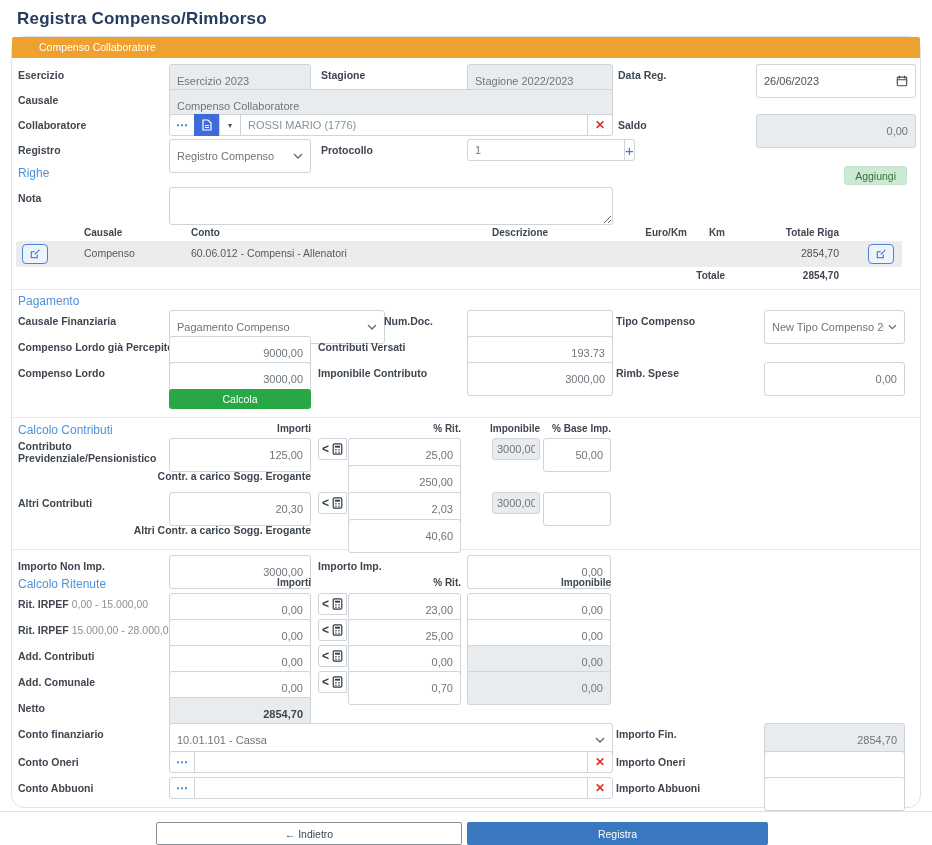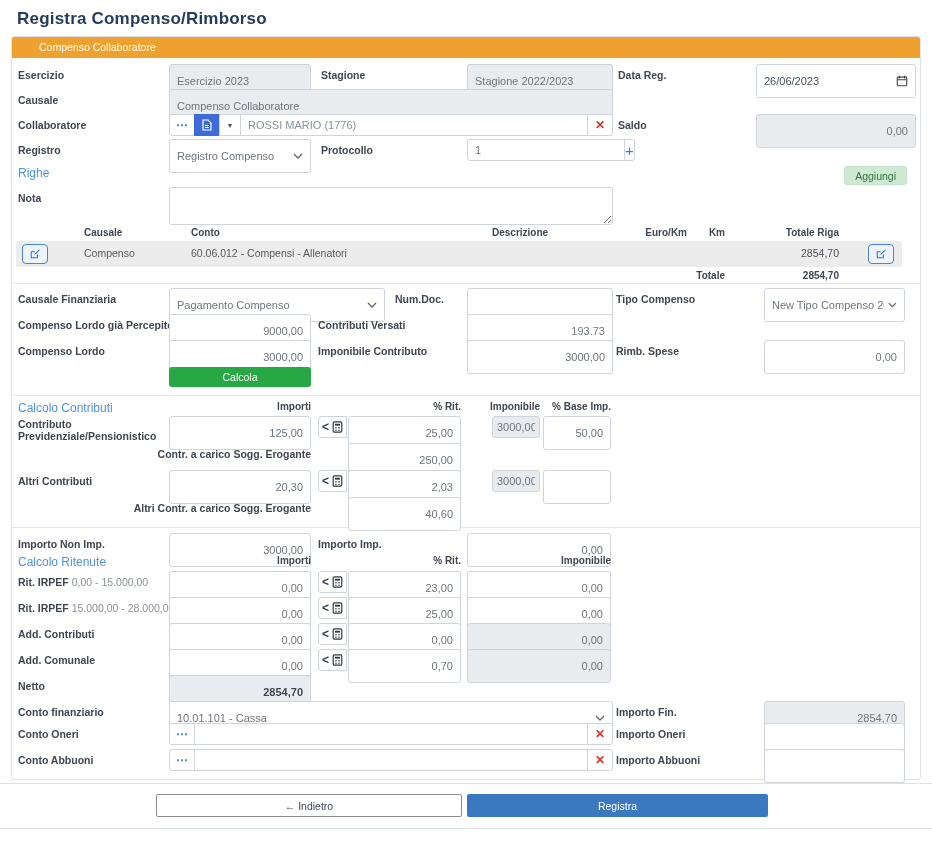--- a/index.html
+++ b/index.html
@@ -1,18 +1,18 @@
 <!DOCTYPE html>
 <html><head>
 <meta charset="utf-8">
 <style>
   html,body{margin:0;padding:0;}
   body{width:932px;height:845px;background:#fff;font-family:"Liberation Sans",sans-serif;overflow:hidden;}
   .title{margin:9px 0 0 17px;font-size:17px;font-weight:bold;color:#253c5e;letter-spacing:.2px;}
-  .card{position:relative;margin:7px 11px 0 11px;border:1px solid #dfe3e7;border-radius:3px;background:#fff;}
+  .card{position:relative;margin:7px 11px 0 11px;border:1px solid #dfe3e7;border-radius:13px;background:#fff;}
   .card-header{height:21px;line-height:21px;background:#efa12f;color:#fff;font-size:10.5px;padding-left:27px;border-radius:2px 2px 0 0;}
   .body{padding:6px 0 8px 0;}
   .frow{position:relative;height:22px;}
   .lbl{position:absolute;top:5px;font-size:10.5px;font-weight:bold;color:#3f4650;white-space:nowrap;}
   .lblr{text-align:right;white-space:nowrap;}
   .sub{color:#8a9199;font-weight:normal;}
   .inp{position:absolute;top:0;height:22px;box-sizing:border-box;border:1px solid #ced4da;border-radius:3px;background:#fff;font-family:inherit;font-size:11px;color:#6e757c;padding:16px 7px;outline:none;}
   .num{text-align:right;}
   .gray{background:#e9ecef;}
   .bold{font-weight:bold;color:#3f4650;}
@@ -37,21 +37,21 @@
   .grayband{position:absolute;left:4px;top:0;width:886px;height:26px;background:#ececec;border-radius:2px;}
   .cell{position:absolute;top:6px;font-size:10.5px;color:#55595e;white-space:nowrap;}
   .btn-edit{position:absolute;width:26px;height:20px;top:3px;box-sizing:border-box;border:1px solid #4c83d8;border-radius:4px;background:#eef4fb;display:flex;align-items:center;justify-content:center;cursor:pointer;padding:0;}
   .aggiungi{position:absolute;right:13px;top:0;height:19px;padding:0 10px;background:#cde9d2;color:#33723f;border:1px solid #c3e2c9;border-radius:3px;font-size:10.5px;font-family:inherit;cursor:pointer;}
   .calcola{position:absolute;left:157px;top:0;width:142px;height:20px;background:#28a745;color:#fff;border:none;border-radius:3px;font-size:10.5px;font-family:inherit;cursor:pointer;}
   .addon{position:absolute;width:29px;height:22px;top:0;box-sizing:border-box;border:1px solid #ced4da;border-radius:3px 0 0 3px;background:#fff;display:flex;align-items:center;justify-content:center;gap:3px;cursor:pointer;}
   .lt{font-size:12px;font-weight:bold;color:#2d3e52;line-height:1;}
   .footer{position:relative;height:44px;border-top:1px solid #dee2e6;border-bottom:1px solid #dee2e6;margin-top:3px;background:#fff;}
   .btn-back{position:absolute;left:156px;top:10px;width:306px;height:23px;background:#fff;border:1px solid #878d93;border-radius:2px;font-size:10.5px;color:#3f4650;font-family:inherit;cursor:pointer;}
   .btn-registra{position:absolute;left:467px;top:10px;width:301px;height:23px;background:#3a78bf;border:none;border-radius:2px;font-size:10.5px;color:#fff;font-family:inherit;cursor:pointer;}
-  .mt3{margin-top:3px;}.mt2{margin-top:2px;}.mt4{margin-top:4px;}.mt5{margin-top:5px;}.mt6{}.mt8{margin-top:8px;}.mt10{margin-top:0;}
+  .mt3{margin-top:3px;}.mt2{margin-top:2px;}.mt4{margin-top:4px;}.mt5{margin-top:5px;}.mt6{margin-top:6px;}.mt8{margin-top:8px;}.mt10{margin-top:0;}
   .h12{height:12px;}.h13{height:13px;}.h18{height:18px;}.h20{height:20px;}.h26{height:26px;}.h38{height:38px;}
 </style>
 </head>
 <body>
 
 <div class="title">Registra Compenso/Rimborso</div>
 
 <div class="card">
   <div class="card-header">Compenso Collaboratore</div>
   <div class="body">
@@ -155,30 +155,33 @@
       </button>
     </div>
 
     <div class="frow mt3 h13">
       <span class="th thr" style="left:583px;width:130px">Totale</span>
       <span class="th thr" style="left:697px;width:130px">2854,70</span>
     </div>
 
     <hr class="sep mt6">
 
+    <div class="frow mt4 h12">
+      <span class="heading">Pagamento</span>
+    </div>
 
     <div class="frow mt4">
       <span class="lbl" style="left:6px">Causale Finanziaria</span>
       <div class="inp fbox" style="left:157px;width:216px">
         <span>Pagamento Compenso</span>
         <svg width="10" height="6" viewBox="0 0 10 6" fill="none" stroke="#666" stroke-width="1.3">
             <path d="M1 1l4 4 4-4"></path>
           </svg>
       </div>
-      <span class="lbl" style="left:383px">Num.Doc.</span>
+      <span class="lbl" style="left:372px">Num.Doc.</span>
       <input class="inp" style="left: 455px; width: 146px;" value="">
       <span class="lbl" style="left:604px">Tipo Compenso</span>
       <div class="inp fbox" style="left:752px;width:141px">
         <span>New Tipo Compenso 2023</span>
         <svg width="10" height="6" viewBox="0 0 10 6" fill="none" stroke="#666" stroke-width="1.3">
             <path d="M1 1l4 4 4-4"></path>
           </svg>
       </div>
     </div>
 

